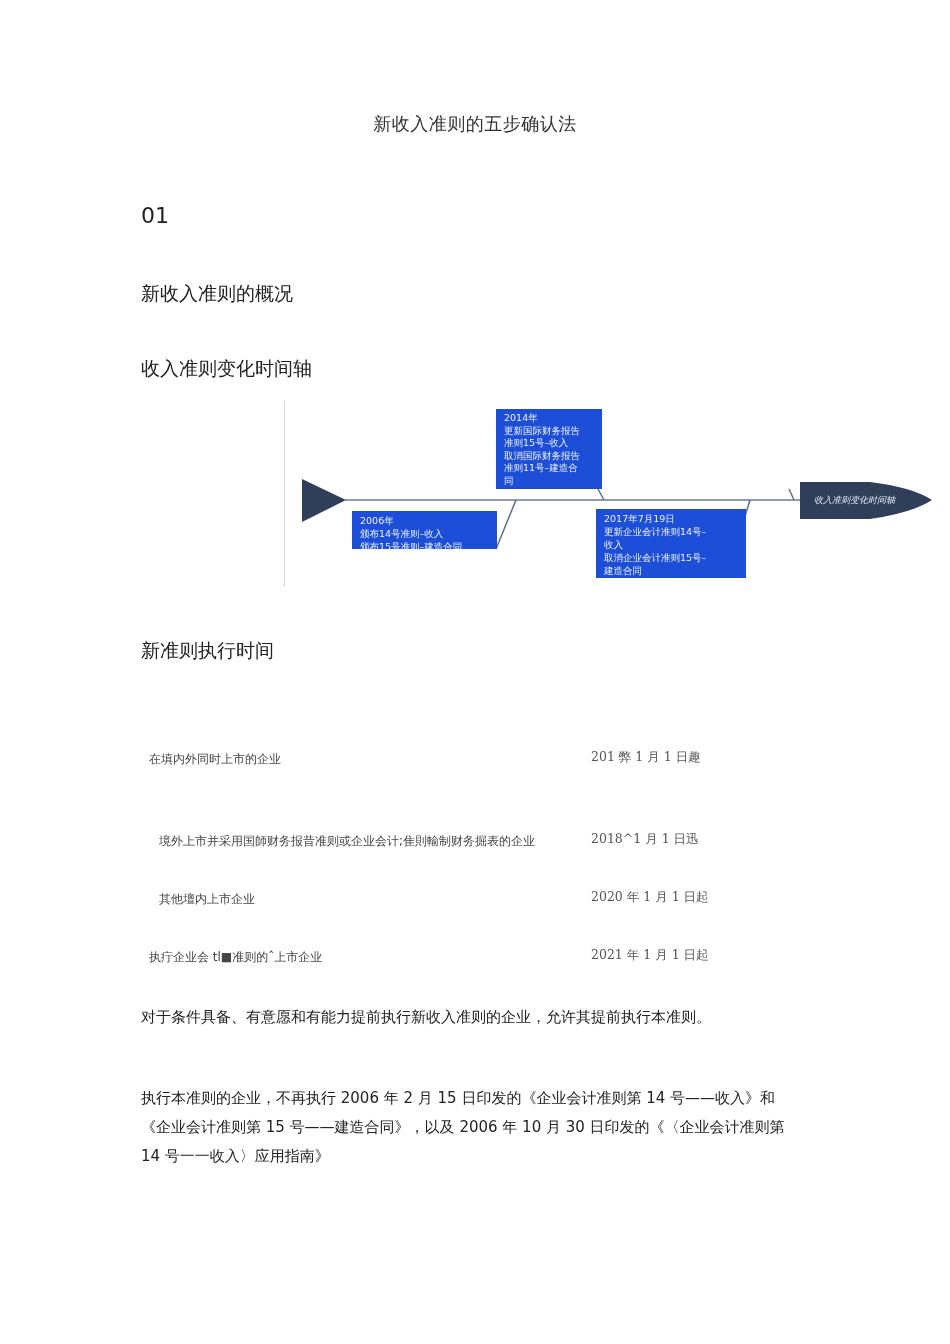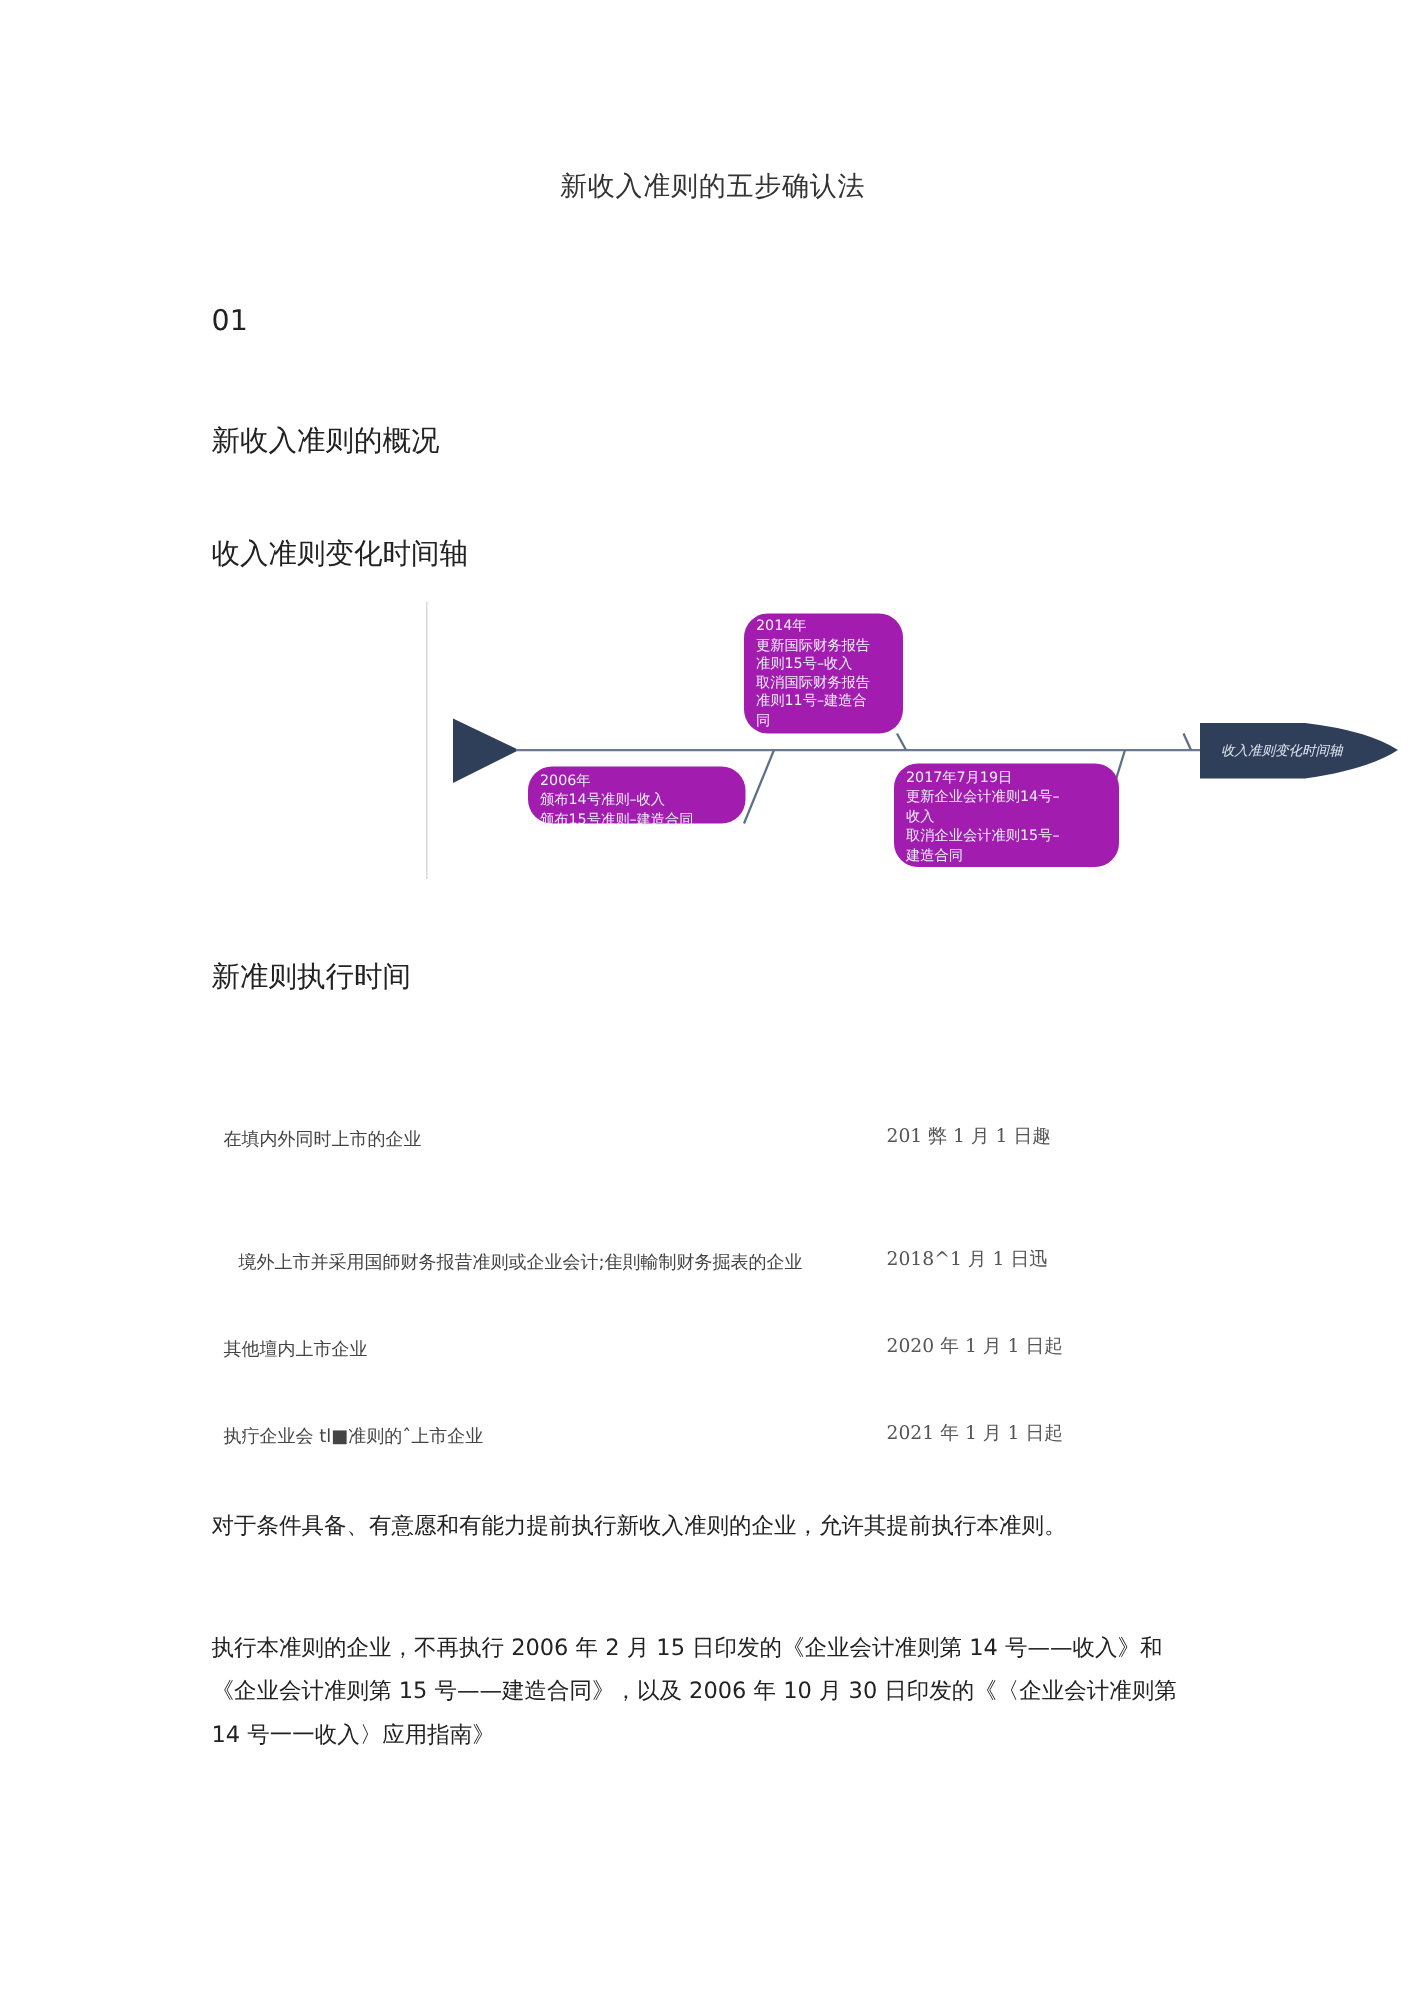--- a/index.html
+++ b/index.html
@@ -1,23 +1,23 @@
 <!DOCTYPE html>
 <html><head>
   <meta charset="utf-8">
   <style>
     html, body { margin: 0; padding: 0; background: #ffffff; }
     body { width: 950px; height: 1344px; position: relative; overflow: hidden; font-family: "DejaVu Sans", "Liberation Sans", sans-serif; color: #222; }
     .abs { position: absolute; }
     .doc-title { left: 0; width: 950px; top: 112px; text-align: center; font-family: "DejaVu Serif", "Liberation Serif", serif; font-size: 18px; color: #333; letter-spacing: 0.5px; }
-    .section-num { left: 141px; top: 203px; font-size: 19px; color: #222; }
+    .section-num { left: 141px; top: 203px; font-size: 22px; color: #222; }
     .h2 { left: 141px; font-size: 19px; color: #222; }
     .timeline { left: 284px; top: 401px; width: 656px; height: 188px; }
     .tl-vline { left: 0; top: 0; width: 1px; height: 185px; background: #d8d8d8; }
-    .tl-box { background: #a21caf; color: #eef2fa; font-size: 9.5px; line-height: 13px; padding: 3px 8px; box-sizing: border-box; border-radius: 16px; }
+    .tl-box { background: #1d4ed8; color: #eef2fa; font-size: 9.5px; line-height: 13px; padding: 3px 8px; box-sizing: border-box; }
     .tl-box div { white-space: nowrap; }
     .tl-connector { stroke: #5d6f86; stroke-width: 1.5; fill: none; }
     .tl-end-label { color: #e0e6f0; font-style: italic; font-size: 9px; }
     .table-cell { font-size: 12px; color: #444; }
     .table-date { font-family: "DejaVu Serif", "Liberation Serif", serif; font-size: 12.5px; color: #555; }
     .para { left: 141px; width: 660px; font-size: 15px; line-height: 29px; color: #222; }
   </style>
 </head>
 <body>
 
@@ -78,21 +78,21 @@
 <div>
   <div>
     <div class="abs table-cell" style="left:149px;top:751px;">在填内外同时上市的企业</div>
     <div class="abs table-date" style="left:591px;top:749px;">201 弊 1 月 1 日趣</div>
   </div>
   <div>
     <div class="abs table-cell" style="left:159px;top:833px;">境外上市并采用国師财务报昔准则或企业会计;隹則輸制财务掘表的企业</div>
     <div class="abs table-date" style="left:591px;top:831px;">2018^1 月 1 日迅</div>
   </div>
   <div>
-    <div class="abs table-cell" style="left:149px;top:891px;font-family:Liberation Mono, monospace;">其他壇内上市企业</div>
+    <div class="abs table-cell" style="left:159px;top:891px;font-family:Liberation Mono, monospace;">其他壇内上市企业</div>
     <div class="abs table-date" style="left:591px;top:889px;">2020 年 1 月 1 日起</div>
   </div>
   <div>
     <div class="abs table-cell" style="left:149px;top:949px;">执疔企业会 tl■准则的ˆ上市企业</div>
     <div class="abs table-date" style="left:591px;top:947px;">2021 年 1 月 1 日起</div>
   </div>
 </div>
 
 <div class="abs para" style="top:1003px;">对于条件具备、有意愿和有能力提前执行新收入准则的企业，允许其提前执行本准则。</div>
 

